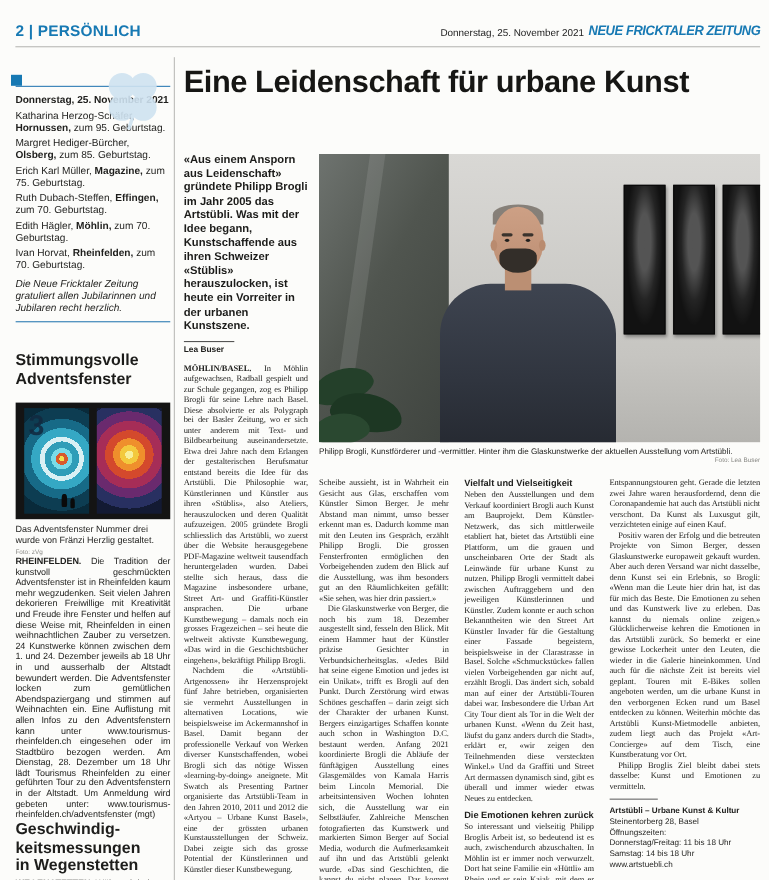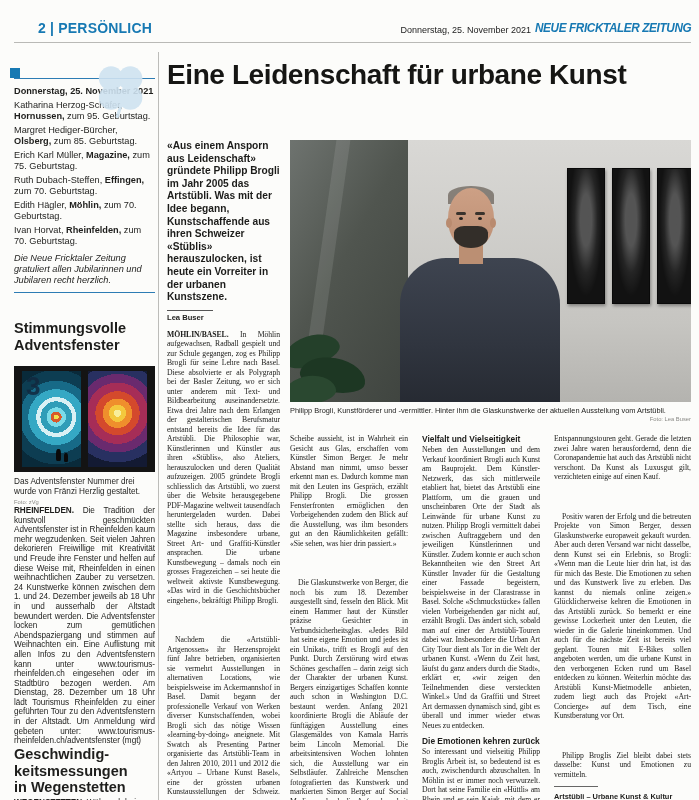--- a/index.html
+++ b/index.html
@@ -4,21 +4,21 @@
 <style>
   html,body { margin:0; padding:0; background:#9a9a9a; }
   .page {
     position:relative; width:699px; height:800px; margin:0 auto;
     background:#fcfcfa; overflow:hidden;
     font-family:"Liberation Sans", sans-serif; color:#1e1e1c;
     -webkit-hyphens:auto; hyphens:auto;
   }
   
   .hdr { position:absolute; left:14px; right:8px; top:18px; height:22px; }
-  .hdr-section { position:absolute; left:0; top:2px; font-size:14px; font-weight:bold; color:#1779b3; letter-spacing:.2px;margin-left:24px; }
+  .hdr-section { position:absolute; left:0; top:2px; font-size:14px; font-weight:bold; color:#1779b3; letter-spacing:.2px; }
   .hdr-date { position:absolute; right:160px; top:7px; font-size:9px; color:#222; }
   .masthead { position:absolute; right:0; top:3px; font-size:12.5px; font-weight:bold; font-style:italic;
               color:#1779b3; text-transform:uppercase; letter-spacing:-.4px; transform:scaleX(.94); transform-origin:right; }
   .hdr-rule { position:absolute; left:14px; right:8px; top:42px; height:1px; background:#b9b9b6; }
 
   
   .blue-sq { position:absolute; left:10px; top:68px; width:10px; height:10px; background:#1779b3; }
   .sidebar { position:absolute; left:14px; top:56px; width:141px; height:744px; overflow:hidden; }
   .gw-box { position:relative; padding-top:14px; }
   .clover { position:absolute; right:2px; top:2px; opacity:.9; }
@@ -54,21 +54,21 @@
   .main { position:absolute; left:167px; top:60px; width:524px; height:740px; }
   .headline { position:absolute; left:0; top:0; width:524px; font-size:28px; line-height:30px; font-weight:bold;
               letter-spacing:-.4px; color:#161614; white-space:nowrap; }
   .subheadline { position:absolute; left:0; top:42px; width:524px; font-size:14px; font-weight:bold; color:#2b2b29; letter-spacing:-.1px; }
   .col1wrap { position:absolute; left:0; top:80px; width:113px; height:658px; overflow:hidden; }
   .lead { font-size:10.2px; line-height:12.6px; font-weight:bold; color:#1c1c1a; }
   .byline-rule { width:46px; height:1px; background:#555; margin:6px 0 2px 0; }
   .byline { font-size:7.6px; font-weight:bold; margin-bottom:8px; }
   .bodytext p { margin:0; font-family:"Liberation Serif", serif; font-size:7.7px; line-height:9.5px;
                 text-align:justify; letter-spacing:-.05px; color:#1b1b19; }
-  .bodytext p.indent { text-indent:8px;margin-top:30px; }
+  .bodytext p.indent { text-indent:8px; }
   .colsub { font-size:8.4px; font-weight:bold; margin:6px 0 1px 0; font-family:"Liberation Sans", sans-serif; }
 
   
   .photo { position:absolute; left:123px; top:80px; width:401px; height:262px; overflow:hidden;
            background:linear-gradient(180deg,#d9d8d5 0%,#c6c5c1 70%,#b4b3af 100%); }
   .glass-left { position:absolute; left:0; top:0; width:118px; height:262px;
                 background:linear-gradient(120deg,#6e736f 0%,#50554f 45%,#3f443f 100%); }
   .glass-shine { position:absolute; left:28px; top:0; width:14px; height:262px; background:rgba(255,255,255,.10); transform:skewX(-8deg); }
   .leaf { position:absolute; background:#24402a; border-radius:50% 50% 50% 50% / 60% 60% 40% 40%; }
   .leaf1 { left:-8px; top:196px; width:58px; height:30px; transform:rotate(-18deg); }

